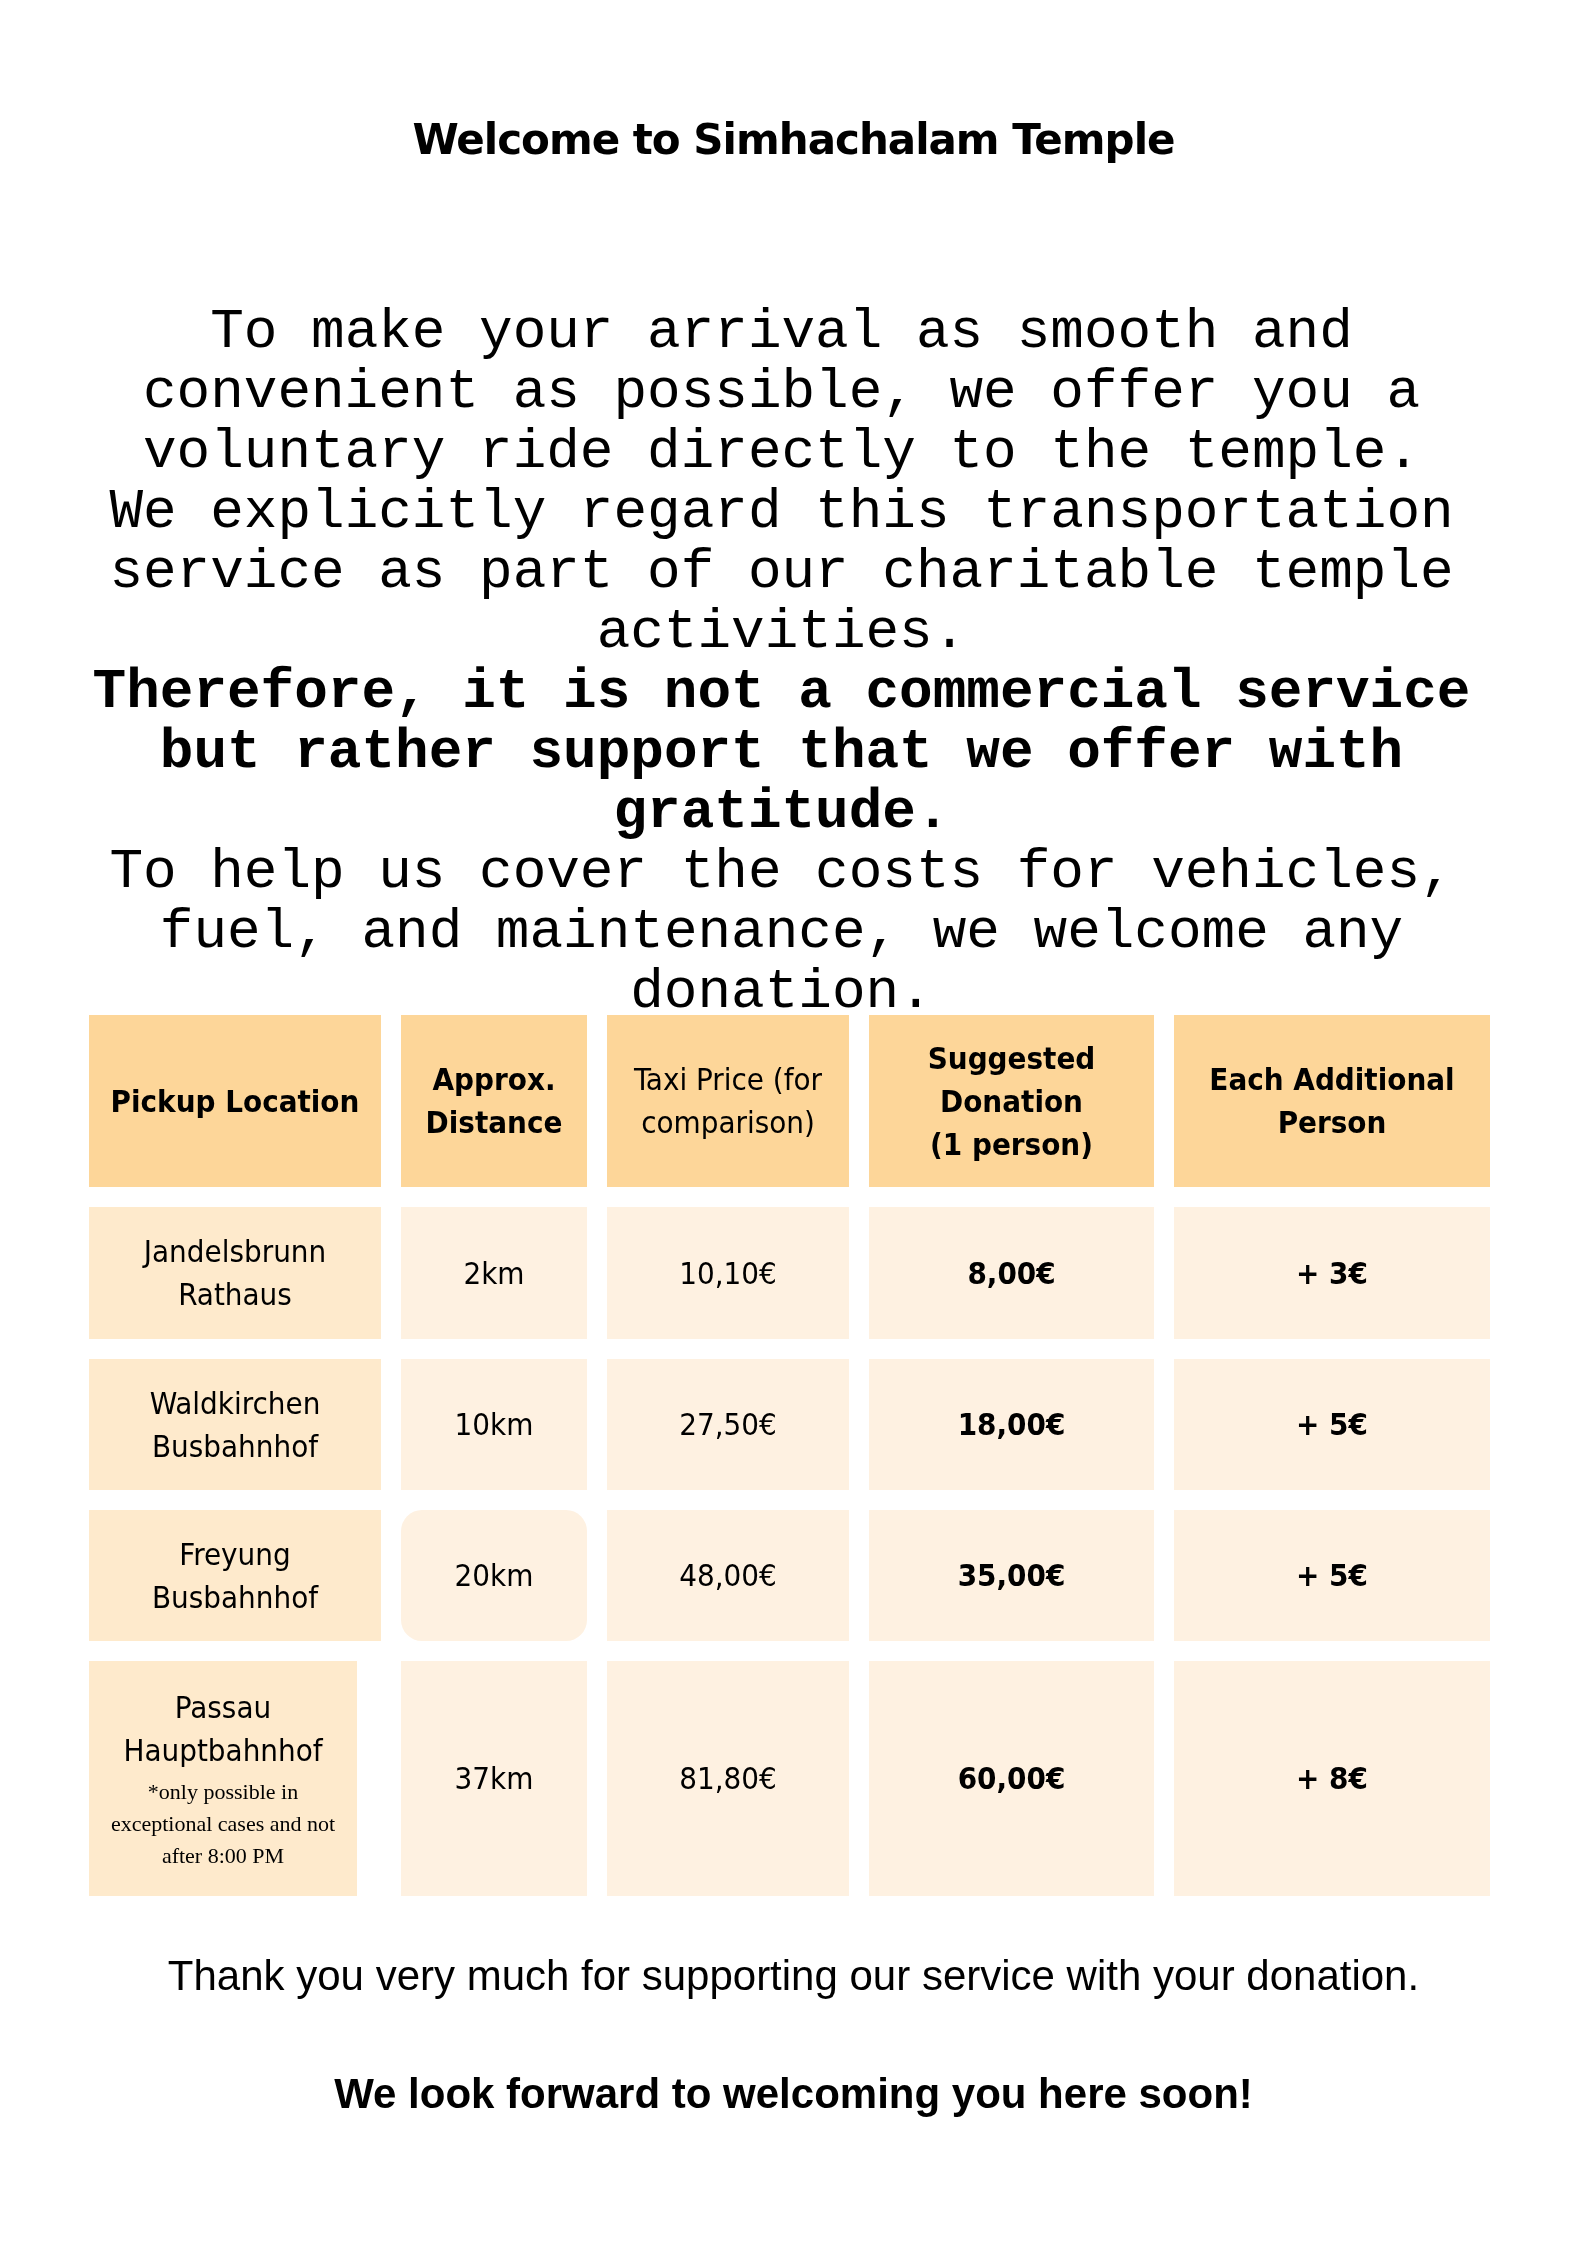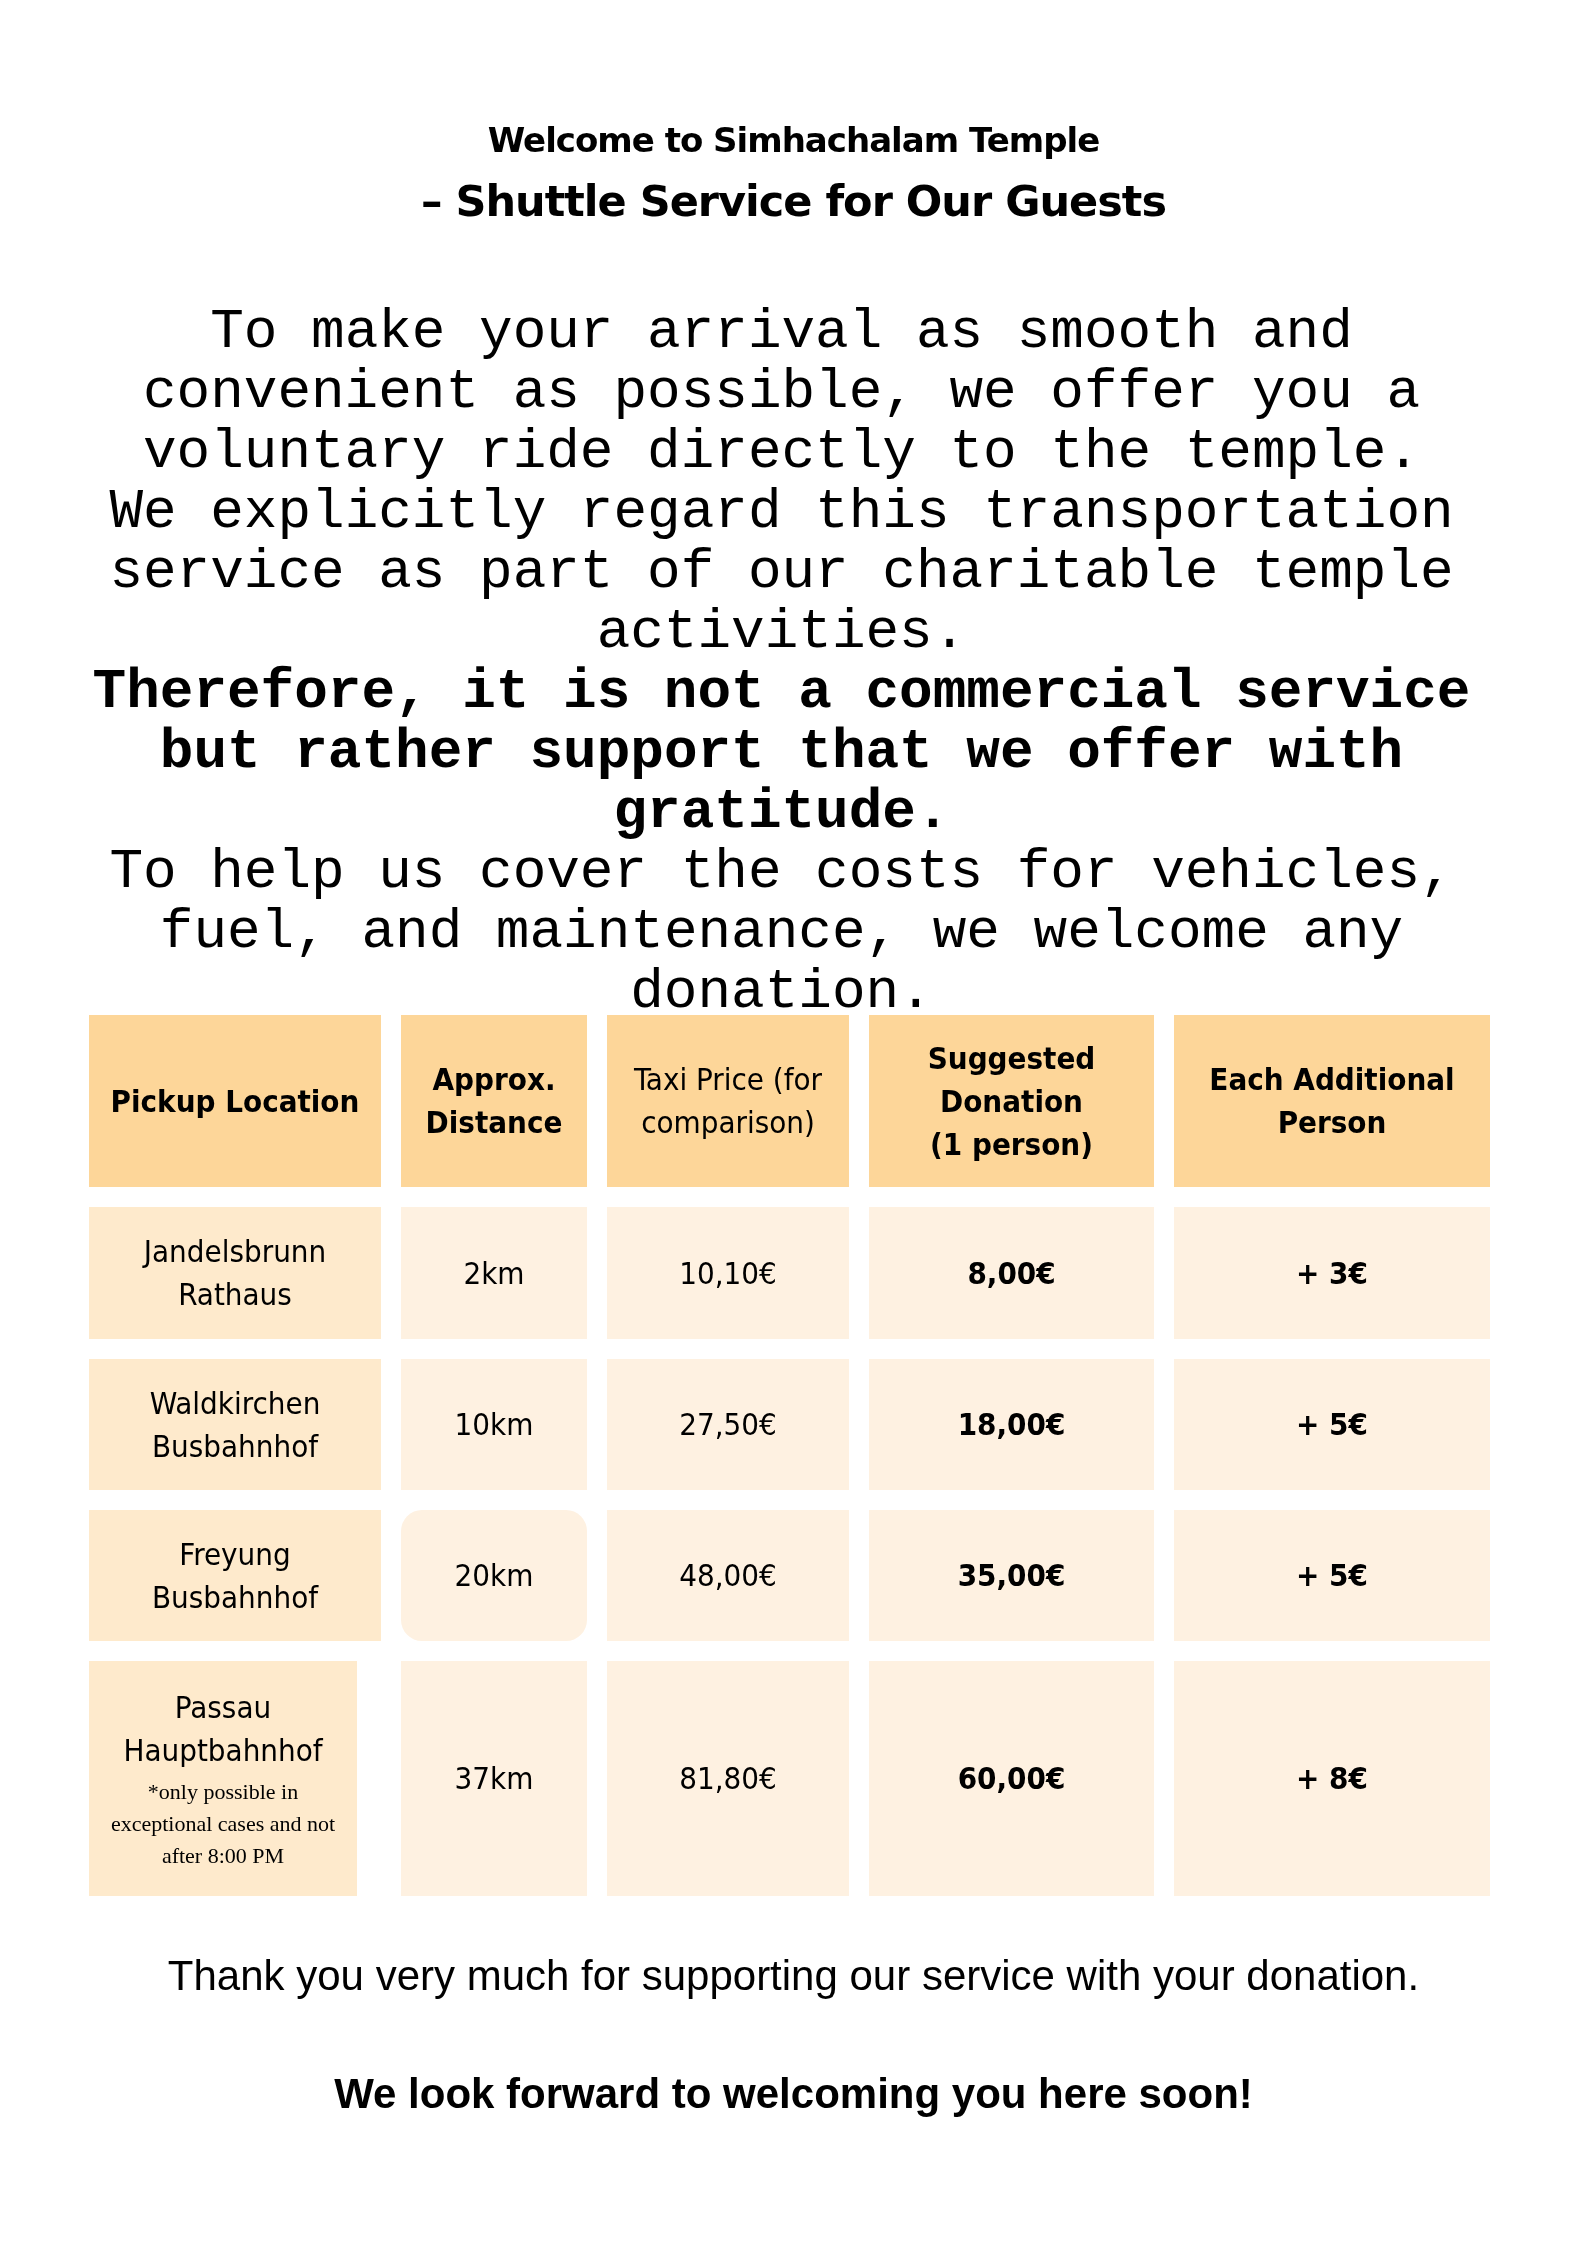--- a/index.html
+++ b/index.html
@@ -1,38 +1,37 @@
 <!DOCTYPE html>
 <html><head>
 <meta charset="utf-8">
 <style>
   html, body { margin:0; padding:0; background:#ffffff; }
   body { width:1587px; height:2245px; position:relative; color:#000; overflow:hidden; }
   .title-block { position:absolute; left:0; top:108px; width:1587px; text-align:center; font-family:"DejaVu Sans", sans-serif; font-weight:bold; letter-spacing:-1px; }
-  .title-line1 { font-size:34px; line-height:64px; }
+  .title-line1 { font-size:42px; line-height:64px; }
   .title-line2 { font-size:43px; line-height:58px; }
   .para { position:absolute; left:48px; width:1467px; text-align:center; font-family:Liberation Mono, monospace; font-size:56px; line-height:60px; }
   .para.bold { font-weight:bold; }
   .tbl { position:absolute; left:89px; top:1015px; width:1401px; }
   .row { position:absolute; left:0; }
   .cell { position:absolute; display:flex; flex-direction:column; align-items:center; justify-content:center; text-align:center; font-family:"DejaVu Sans Condensed", "DejaVu Sans", sans-serif; font-size:31px; line-height:43px; box-sizing:border-box; padding:0 10px; }
   .hdr { background:#FDD699; font-weight:bold; }
   .hdr.light { font-weight:normal; }
   .c1b { background:#FEEACC; }
   .cb { background:#FEF1E1; }
   .bold { font-weight:bold; }
   .note { font-size:22px; line-height:32px; margin-top:4px;font-family:Liberation Serif, serif; }
   .footer { position:absolute; left:60px; width:1467px; text-align:center; font-family:"Liberation Sans", sans-serif; font-size:42px; line-height:60px; }
 </style>
 </head>
 <body>
 
 <div class="title-block">
   <div class="title-line1">Welcome to Simhachalam Temple</div>
-  <div class="title-line2">– Shuttle Service for Our Guests</div>
 </div>
 
 <div class="para" style="top:302px;">To make your arrival as smooth and convenient as possible, we offer you a voluntary ride directly to the temple.</div>
 <div class="para" style="top:482px;">We explicitly regard this transportation service as part of our charitable temple activities.</div>
 <div class="para bold" style="top:662px;">Therefore, it is not a commercial service but rather support that we offer with gratitude.</div>
 <div class="para" style="top:842px;">To help us cover the costs for vehicles, fuel, and maintenance, we welcome any donation.</div>
 
 <div class="tbl">
 
   <div class="row" style="top:0;">

